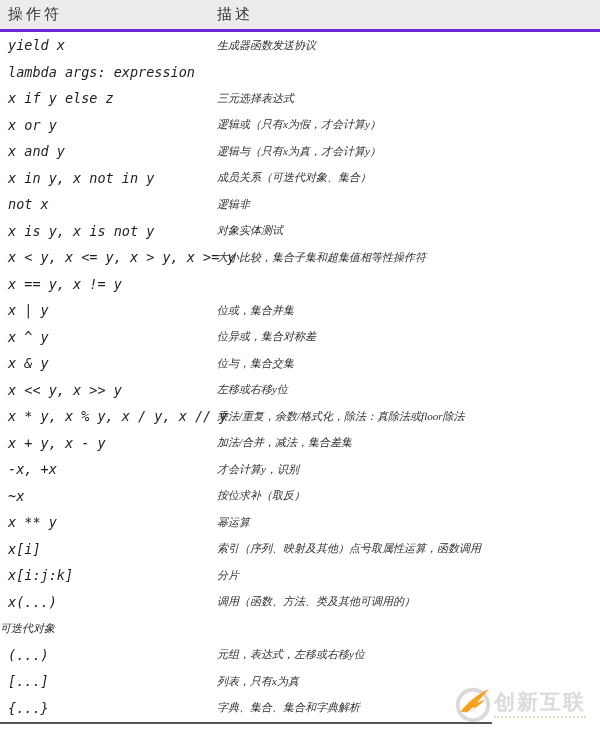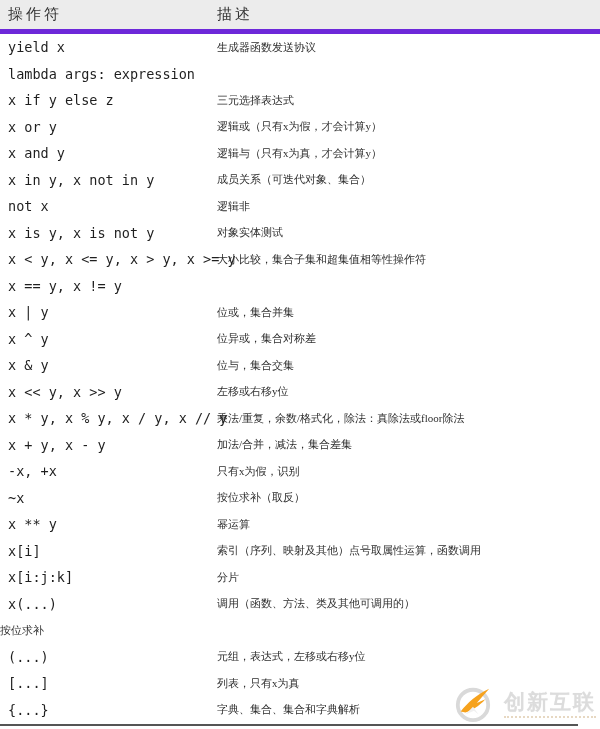--- a/index.html
+++ b/index.html
@@ -16,21 +16,21 @@
   }
   .table {
     width: 600px;
     height: 729px;
     display: flex;
     flex-direction: column;
   }
   .thead {
     height: 29px;
     background: #ececec;
-    border-bottom: 5px solid #6d28d9;
+    border-bottom: 3px solid #6d28d9;
     display: flex;
     align-items: center;
     flex: 0 0 auto;
   }
   .thead .col-op,
   .thead .col-desc {
     font-size: 15px;
     color: #333333;
     letter-spacing: 3px;
   }
@@ -38,20 +38,21 @@
     width: 217px;
     flex: 0 0 217px;
     padding-left: 8px;
     box-sizing: border-box;
   }
   .col-desc {
     flex: 1 1 auto;
   }
   .tbody {
     flex: 0 0 auto;
+    font-style: italic;
   }
   .row {
     height: 26.5px;
     display: flex;
     align-items: center;
     background: #ffffff;
   }
   .cell-op {
     font-family: "DejaVu Sans Mono", "Liberation Mono", monospace;
     font-size: 13.5px;
@@ -70,21 +71,21 @@
     margin-top: 1px;
   }
   .watermark {
     position: absolute;
     right: 0;
     bottom: 0;
     width: 146px;
     height: 46px;
     display: flex;
     align-items: center;
-    gap: 10px;
+    gap: 0;
     background: transparent;
   }
   .wm-logo {
     width: 38px;
     height: 38px;
     flex: 0 0 auto;
     margin-top: -4px;
   }
   .wm-textblock {
     display: flex;
@@ -191,21 +192,21 @@
     <div class="col-desc cell-desc">乘法/重复，余数/格式化，除法：真除法或floor除法</div>
   </div>
 
   <div class="row">
     <div class="col-op cell-op">x + y, x - y</div>
     <div class="col-desc cell-desc">加法/合并，减法，集合差集</div>
   </div>
 
   <div class="row">
     <div class="col-op cell-op">-x, +x</div>
-    <div class="col-desc cell-desc">只有x为假，识别</div>
+    <div class="col-desc cell-desc">才会计算y，识别</div>
   </div>
 
   <div class="row">
     <div class="col-op cell-op">~x</div>
     <div class="col-desc cell-desc">按位求补（取反）</div>
   </div>
 
   <div class="row">
     <div class="col-op cell-op">x ** y</div>
     <div class="col-desc cell-desc">幂运算</div>
@@ -220,21 +221,21 @@
     <div class="col-op cell-op">x[i:j:k]</div>
     <div class="col-desc cell-desc">分片</div>
   </div>
 
   <div class="row">
     <div class="col-op cell-op">x(...)</div>
     <div class="col-desc cell-desc">调用（函数、方法、类及其他可调用的）</div>
   </div>
 
   <div class="row">
-    <div class="col-desc cell-desc">按位求补</div>
+    <div class="col-desc cell-desc">可迭代对象</div>
   </div>
 
   <div class="row">
     <div class="col-op cell-op">(...)</div>
     <div class="col-desc cell-desc">元组，表达式，左移或右移y位</div>
   </div>
 
   <div class="row">
     <div class="col-op cell-op">[...]</div>
     <div class="col-desc cell-desc">列表，只有x为真</div>

